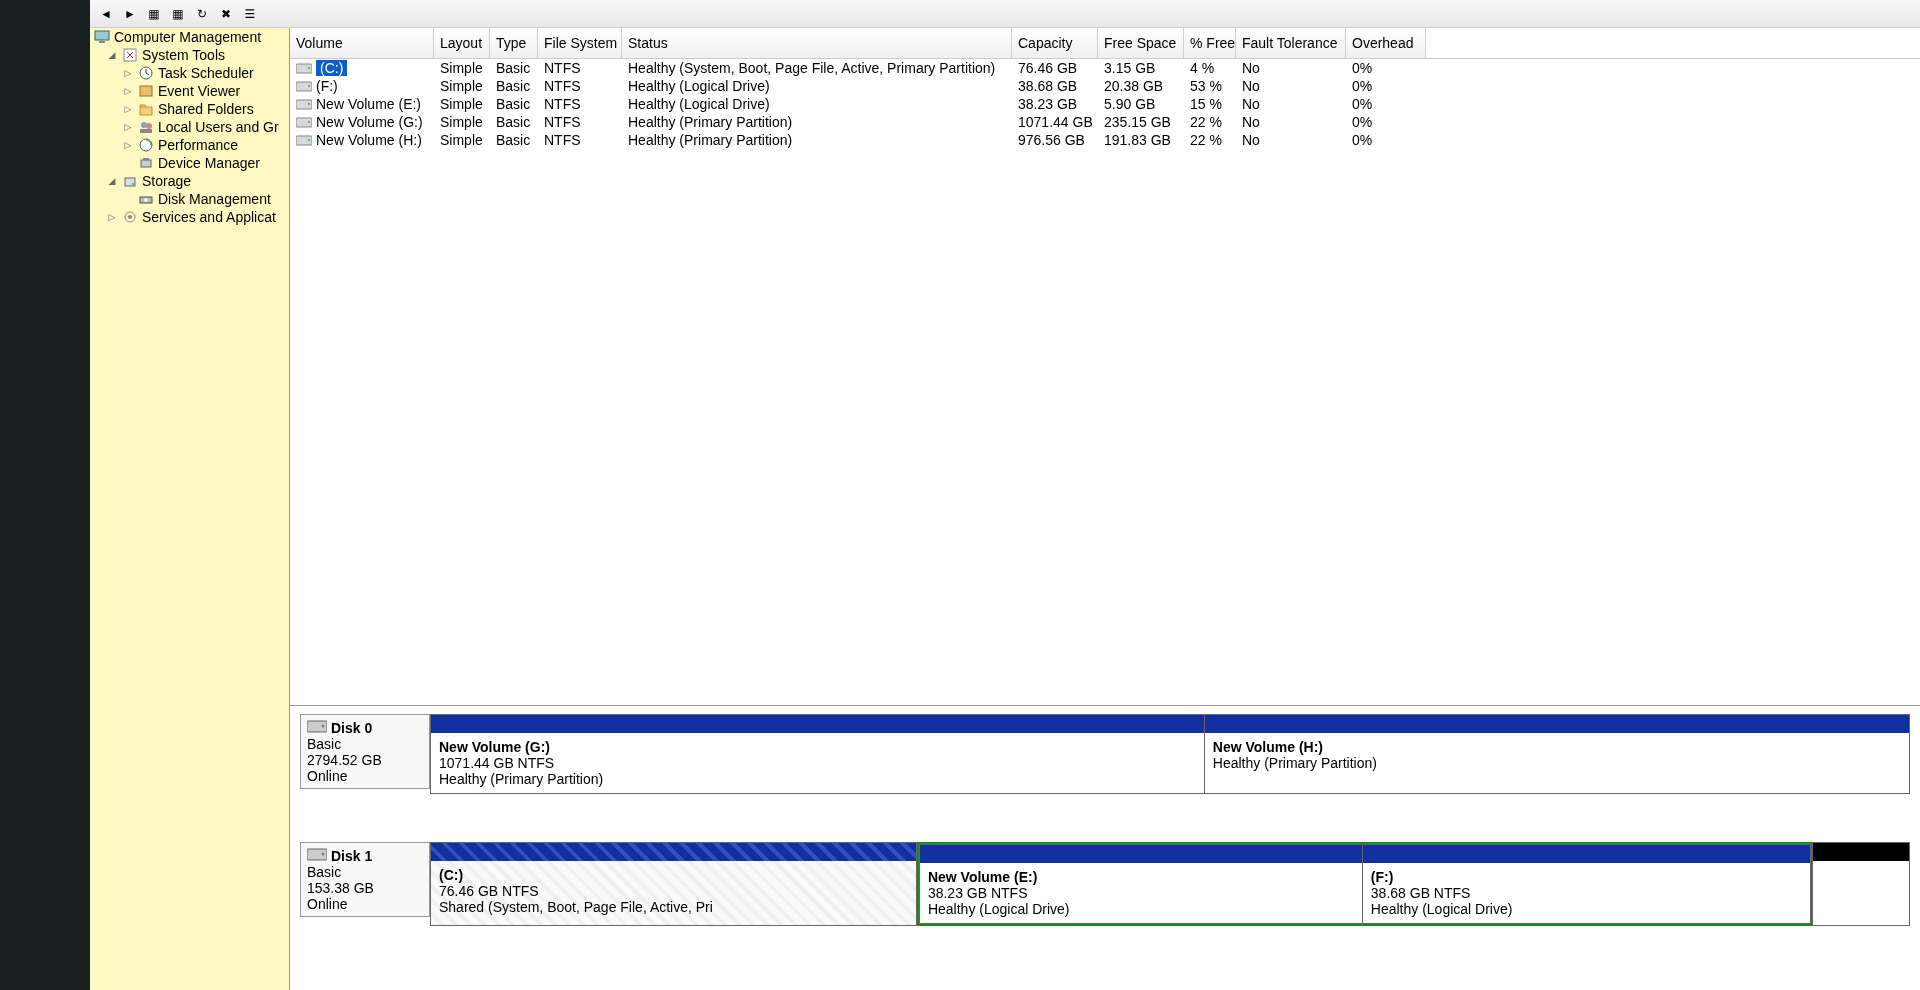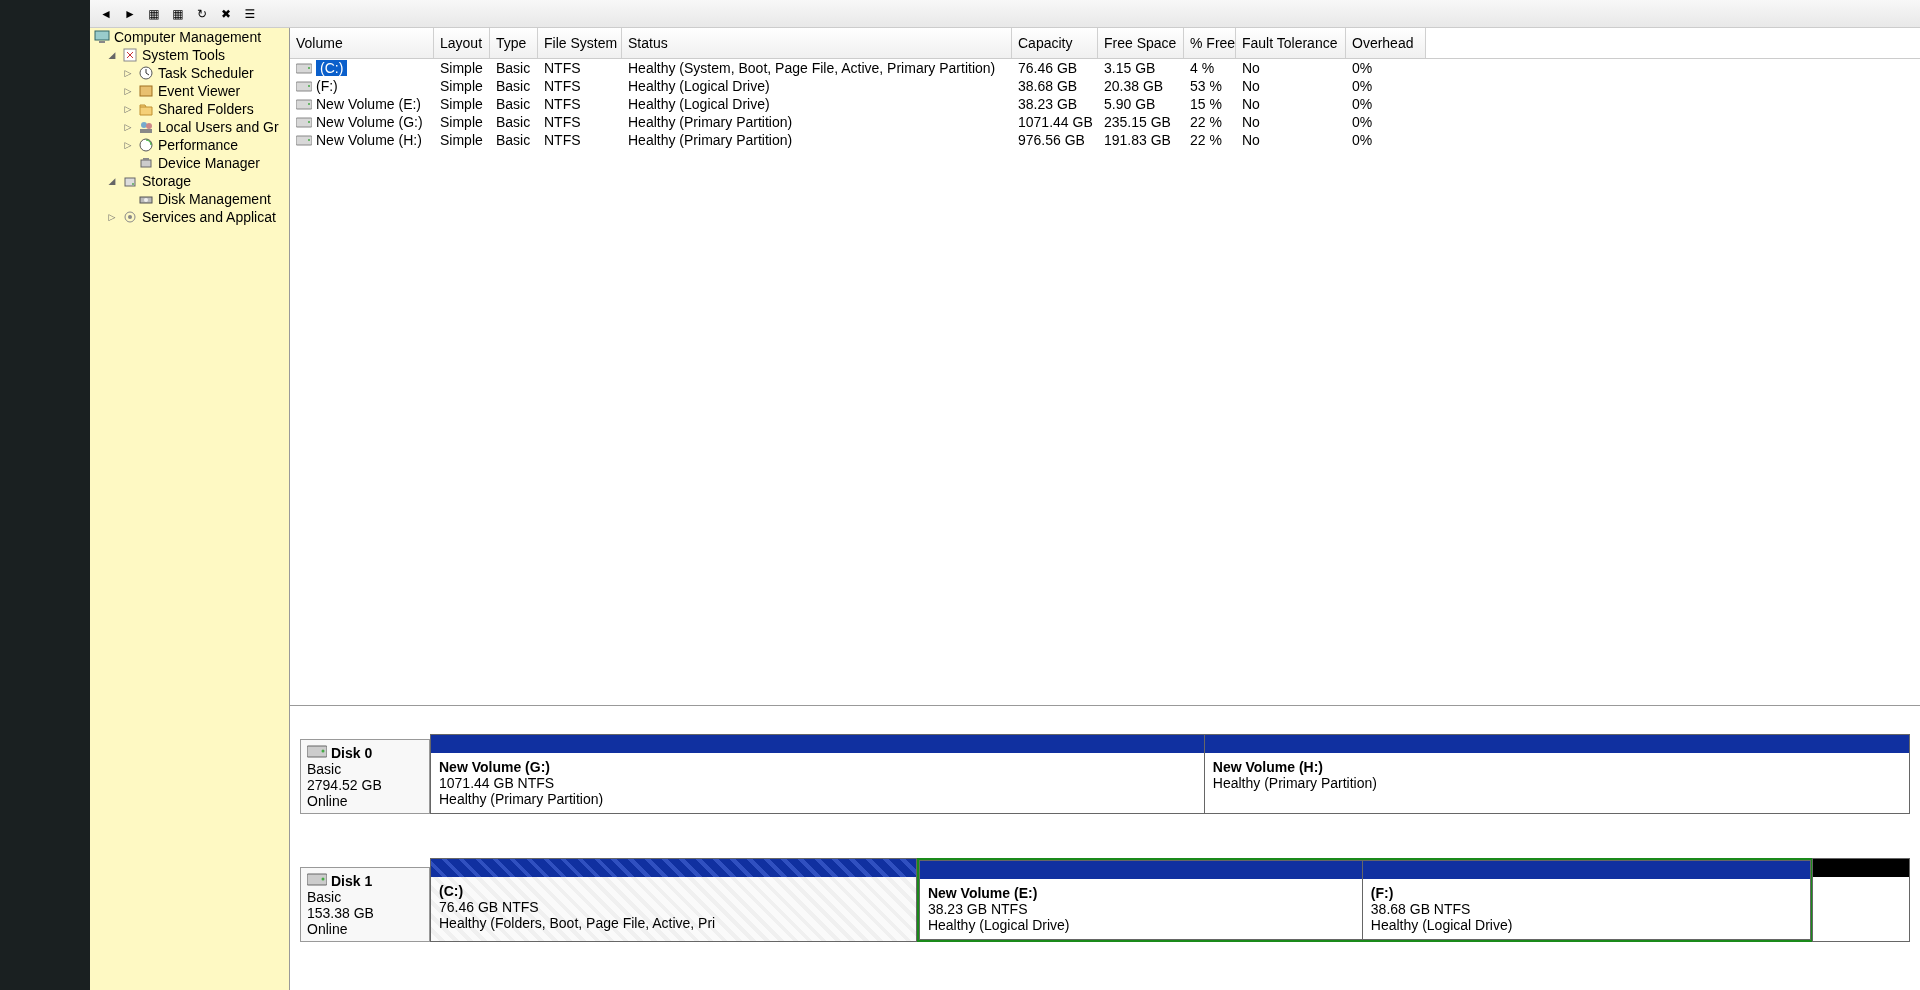--- a/index.html
+++ b/index.html
@@ -19,21 +19,21 @@
   .grid-head{display:flex;background:#fff;border-bottom:1px solid #ccc}
   .gh{border-right:1px solid #d0d0d0;padding:7px 6px;background:linear-gradient(to bottom,#fff,#f0f0f0);white-space:nowrap;overflow:hidden}
   .grid-body{}
   .gr{display:flex;padding:0}
   .gc{padding:1px 6px;white-space:nowrap;overflow:hidden}
   .gc.vol{display:flex;align-items:center;gap:4px}
   .gc.sel span.lbl{background:#0a5fcb;color:#fff;padding:0 4px}
   .drv-icon{width:16px;height:12px;display:inline-block}
   .w-vol{width:144px}.w-layout{width:56px}.w-type{width:48px}.w-fs{width:84px}.w-status{width:390px}.w-cap{width:86px}.w-free{width:86px}.w-pct{width:52px}.w-fault{width:110px}.w-over{width:80px}
   .graphical{background:#fff;padding:8px 10px 20px 10px}
-  .disk-row{display:flex;margin-bottom:28px;align-items:flex-end;min-height:100px}
+  .disk-row{display:flex;margin-bottom:28px;align-items:flex-start;min-height:100px}
   .disk-info{width:130px;padding:4px 6px;border:1px solid #999;background:#f8f8f8}
   .disk-info .dlabel{font-weight:bold}
   .disk-icon{width:20px;height:14px;display:inline-block;margin-right:4px}
   .partitions{flex:1;display:flex}
   .ext-wrap{border:2px solid #1a8a1a;display:flex;margin:0}
   .part{border:1px solid #666;display:flex;flex-direction:column;margin-left:-1px}
   .part.first{margin-left:0}
   .part-bar{height:18px;background:#1030a0}
   .part-bar.unalloc{background:#000}
   .part-bar.hatch{background:repeating-linear-gradient(45deg,#1030a0 0 8px,#3050c0 8px 12px)}
@@ -325,21 +325,21 @@
               <div>Basic</div>
               <div>153.38 GB</div>
               <div>Online</div>
             </div>
             <div class="partitions">
               <div class="part first" style="flex:292">
                 <div class="part-bar hatch"></div>
                 <div class="part-body hatch">
                   <div><b>(C:)</b></div>
                   <div>76.46 GB NTFS</div>
-                  <div>Healthy (Folders, Boot, Page File, Active, Pri</div>
+                  <div>Shared (System, Boot, Page File, Active, Pri</div>
                 </div>
               </div>
               <div class="ext-wrap" style="flex:537">
                 <div class="part first" style="flex:267">
                   <div class="part-bar "></div>
                   <div class="part-body">
                     <div><b>New Volume  (E:)</b></div>
                     <div>38.23 GB NTFS</div>
                     <div>Healthy (Logical Drive)</div>
                   </div>

